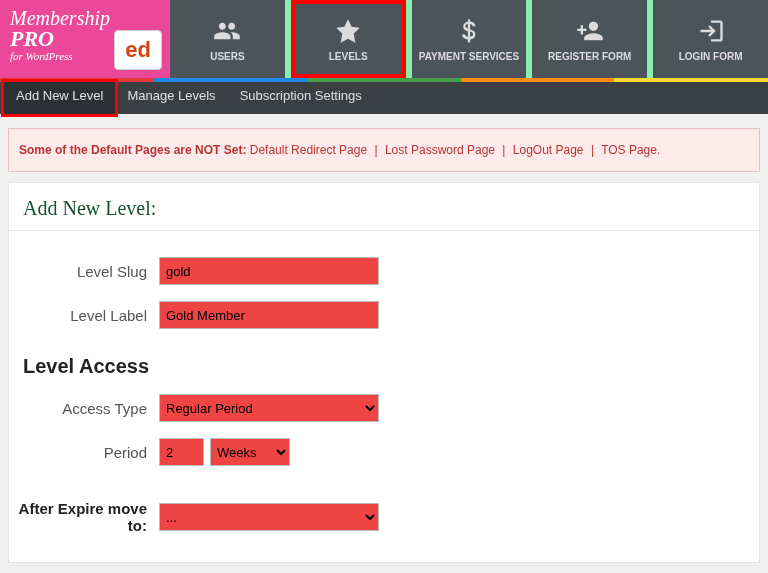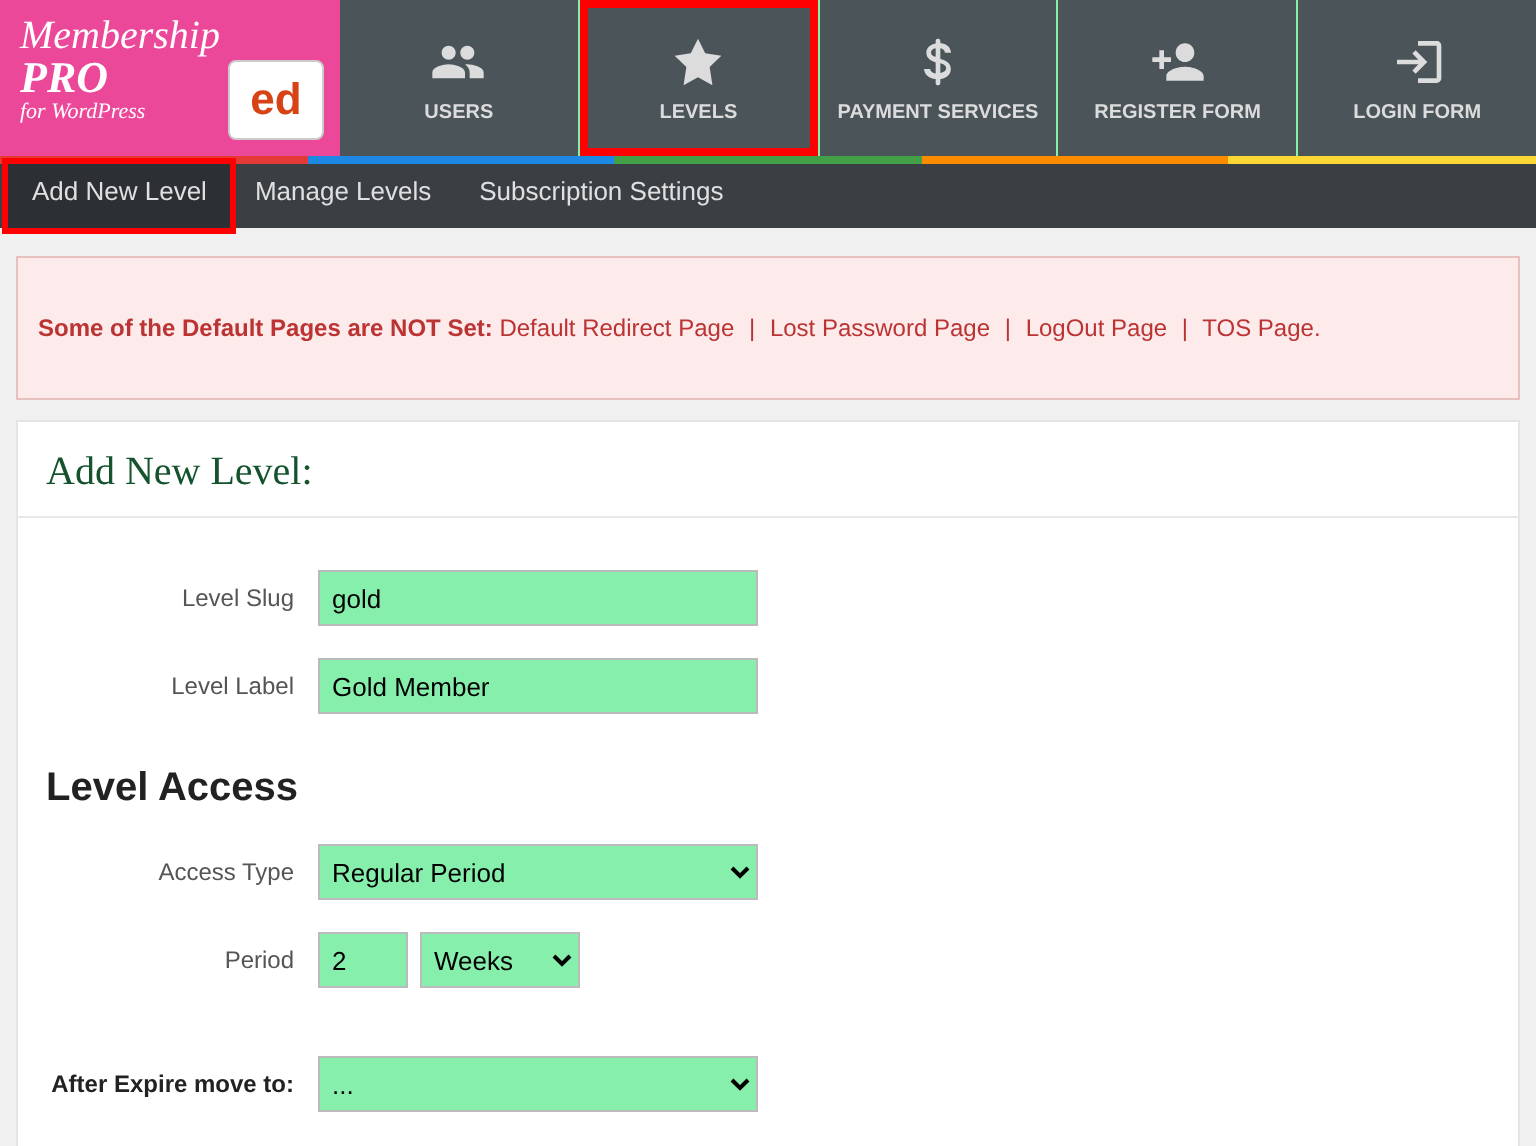--- a/index.html
+++ b/index.html
@@ -6,50 +6,50 @@
     body { font-family: Arial, sans-serif; font-size: 13px; background: #f0f0f0; width: 768px; height: 573px; overflow: hidden; }
     
     .topbar { display: flex; height: 78px; background: #4a5459; }
     .logo-box { width: 170px; height: 78px; background: #ec4899; color: #fff; padding: 8px 10px; position: relative; }
     .logo-title { font-family: Georgia, serif; font-style: italic; font-size: 20px; line-height: 1; }
     .logo-sub { font-family: Georgia, serif; font-style: italic; font-size: 22px; font-weight: bold; line-height: 1; }
     .logo-wp { font-family: Georgia, serif; font-style: italic; font-size: 11px; }
     .logo-badge { position: absolute; right: 8px; bottom: 8px; width: 48px; height: 40px; background: #fff; border: 1px solid #ccc; border-radius: 4px; display: flex; align-items: center; justify-content: center; font-size: 22px; font-weight: bold; color: #d84315; }
     
     .nav { flex: 1; display: flex; }
-    .nav-item { flex: 1; display: flex; flex-direction: column; align-items: center; justify-content: center; color: #dcdcdc; border-right: 1px solid #86efac; cursor: pointer; gap: 6px; padding: 0 4px; }
+    .nav-item { flex: 1; display: flex; flex-direction: column; align-items: center; justify-content: center; color: #dcdcdc; border-right: 6px solid #86efac; cursor: pointer; gap: 6px; padding: 0 4px; }
     .nav-item:last-child { border-right: none; }
     .nav-icon { width: 28px; height: 28px; fill: #dcdcdc; }
     .nav-label { font-size: 10px; font-weight: bold; text-align: center; }
     .nav-item.selected { position: relative; }
     .nav-item.selected::after { content: ''; position: absolute; inset: 0; border: 4px solid #ff0000; pointer-events: none; }
     
     .color-strip { height: 4px; display: flex; }
     .color-strip span { flex: 1; }
     .c1 { background: #e53935; } .c2 { background: #1e88e5; } .c3 { background: #43a047; } .c4 { background: #fb8c00; } .c5 { background: #fdd835; }
     
     .subnav { background: #3a3f44; height: 32px; display: flex; padding: 0 4px; }
     .subnav-item { color: #e0e0e0; font-size: 13px; padding: 6px 12px; cursor: pointer; }
     .subnav-item.active { background: #2c3034; position: relative; }
     .subnav-item.active::after { content: ''; position: absolute; inset: -3px; border: 3px solid #ff0000; pointer-events: none; }
     
     .content { padding: 0; background: #f0f0f0; }
-    .alert { border: 1px solid #e8c0c0; background: #fdeaea; color: #b33; font-size: 12px; padding: 28px 10px; margin: 14px 8px 10px 8px; }
+    .alert { border: 1px solid #e8c0c0; background: #fdeaea; color: #b33; font-size: 12px; padding: 14px 10px; margin: 14px 8px 10px 8px; }
     .alert b { font-weight: bold; }
     .alert a { color: #b33; text-decoration: none; }
     .alert .sep { color: #b33; margin: 0 4px; }
     
     .panel { background: #fff; margin: 10px 8px 0 8px; border: 1px solid #e5e5e5; padding-bottom: 20px; }
     .panel-title { font-family: Liberation Serif, serif; font-size: 20px; padding: 14px 14px 10px 14px; border-bottom: 1px solid #e8e8e8; color: #14532d; }
     .section-title { font-family: 'Arial Narrow', Arial, sans-serif; font-size: 20px; padding: 18px 14px 8px 14px; color: #222; font-weight: bold; }
     
     .form-row { display: flex; align-items: center; padding: 8px 14px 8px 0; }
-    .form-row label { width: 150px; text-align: right; font-size: 12px; color: #555; padding-right: 12px; }
+    .form-row label { width: 150px; text-align: right; font-size: 15px; color: #555; padding-right: 12px; }
     .form-row .bold { font-weight: bold; color: #222; }
-    input[type="text"], select { border: 1px solid #bbb; padding: 5px 6px; font-size: 13px; height: 28px; background: #86efac; }
+    input[type="text"], select { border: 1px solid #bbb; padding: 5px 6px; font-size: 13px; height: 28px; background: #ef4444; }
     .w-wide { width: 220px; }
     .w-num { width: 45px; margin-right: 6px; }
     .w-sel-sm { width: 80px; }
     select { padding: 4px 2px; }
     .top-space { margin-top: 18px; }
     
     svg { display: block; }
   </style>
 </head>
 <body>

